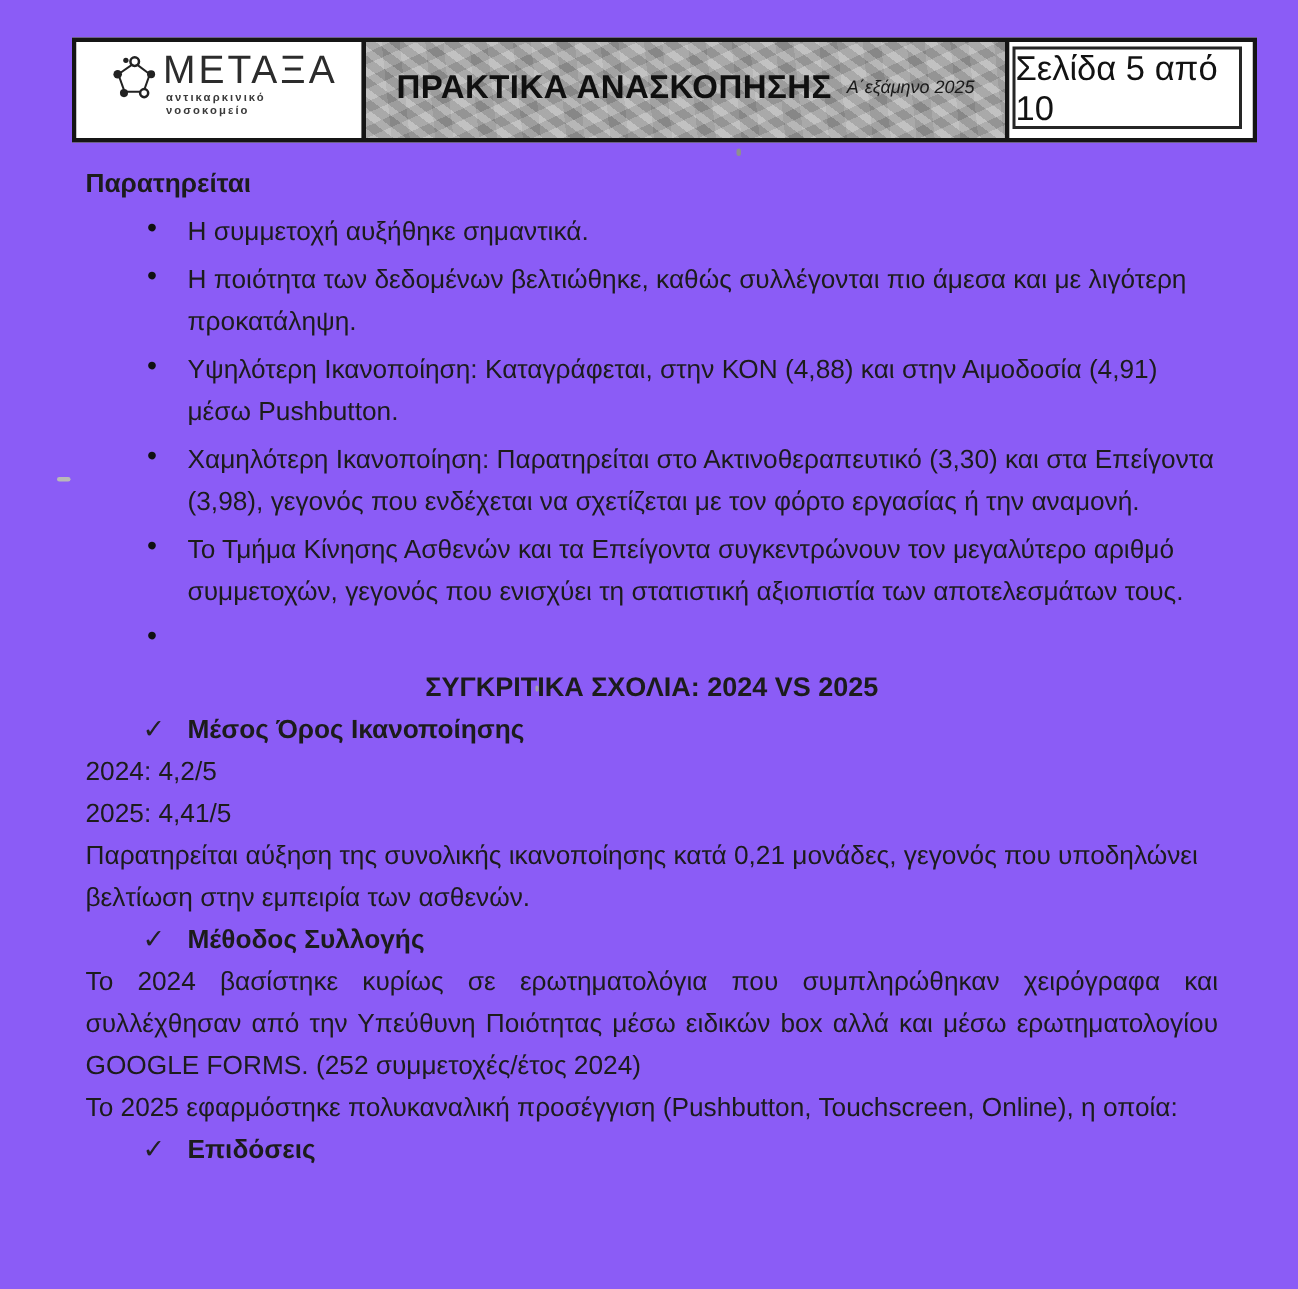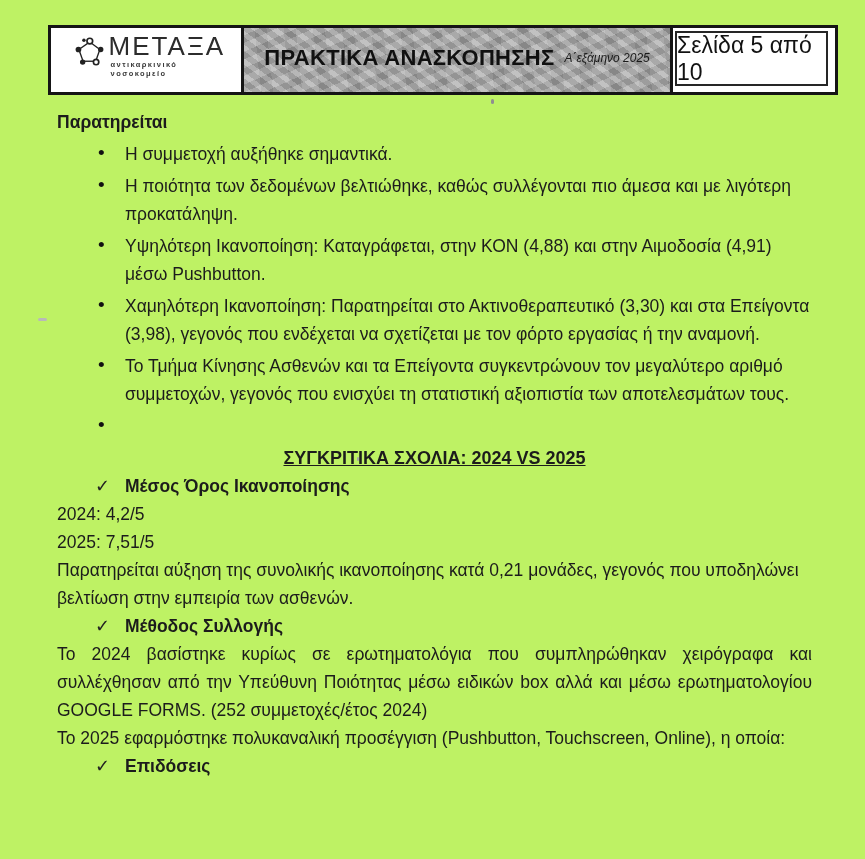--- a/index.html
+++ b/index.html
@@ -1,21 +1,21 @@
 <!DOCTYPE html>
 <html><head>
 <meta charset="utf-8">
 <style>
   * { margin:0; padding:0; box-sizing:border-box; }
   html,body { width:865px; height:859px; }
   body {
     font-family:"Liberation Sans","DejaVu Sans",sans-serif;
     background:#ffffff; color:#1b1b1b; position:relative; overflow:hidden;
   }
-  .page { position:absolute; inset:0; background:#bef264; }
+  .page { position:absolute; inset:0; background:#8b5cf6; }
 
   
   .hdr {
     position:absolute; left:48px; top:25px; width:790px; height:70px;
     border:3px solid #151515; display:flex; background:#fff;
   }
   .hdr-left {
     width:190px; background:#fff; padding:5px 6px 0 22px; display:flex; align-items:flex-start;
   }
   .logo { display:flex; align-items:flex-start; gap:2px; }
@@ -51,21 +51,21 @@
     font-size:17.5px; line-height:28px; color:#1c1c1c;
   }
   .sect-heading { font-weight:700; font-size:17.5px; margin-bottom:4px; }
 
   ul.blist { list-style:none; margin:0 0 2px 0; }
   ul.blist li { position:relative; padding-left:68px; margin-bottom:4px; min-height:28px; }
   .bullet-glyph {
     position:absolute; left:41px; top:-1px; font-size:19px; color:#111;
   }
 
-  .center-heading { text-align:center; font-weight:700; font-size:18px; margin:2px 0 0 0;text-decoration:underline; }
+  .center-heading { text-align:center; font-weight:700; font-size:18px; margin:2px 0 0 0; }
 
   .check-row { position:relative; padding-left:68px; font-weight:700; }
   .check-glyph {
     position:absolute; left:38px; top:0; font-weight:400; font-size:18px; color:#222;
   }
 
   .para { margin:0; }
   .para.just { text-align:justify; }
 
   .hl {
@@ -151,21 +151,21 @@
       </li>
     </ul>
 
     <div class="center-heading">ΣΥΓΚΡΙΤΙΚΑ ΣΧΟΛΙΑ: 2024 VS 2025</div>
 
     <div class="check-row">
       <span class="check-glyph">✓</span>
       <span>Μέσος Όρος Ικανοποίησης</span>
     </div>
     <p class="para">2024: 4,2/5</p>
-    <p class="para">2025: 7,51/5</p>
+    <p class="para">2025: 4,41/5</p>
     <p class="para">Παρατηρείται αύξηση της συνολικής ικανοποίησης κατά 0,21 μονάδες, γεγονός που υποδηλώνει βελτίωση στην εμπειρία των ασθενών.</p>
 
     <div class="check-row">
       <span class="check-glyph">✓</span>
       <span>Μέθοδος Συλλογής</span>
     </div>
     <p class="para just">Το 2024 βασίστηκε κυρίως σε ερωτηματολόγια που συμπληρώθηκαν χειρόγραφα και συλλέχθησαν από την Υπεύθυνη Ποιότητας μέσω ειδικών box αλλά και μέσω ερωτηματολογίου GOOGLE FORMS. (252 συμμετοχές/έτος 2024)</p>
     <p class="para">Το 2025 εφαρμόστηκε πολυκαναλική προσέγγιση (Pushbutton, Touchscreen, Online), η οποία:</p>
 
     <div class="check-row">

